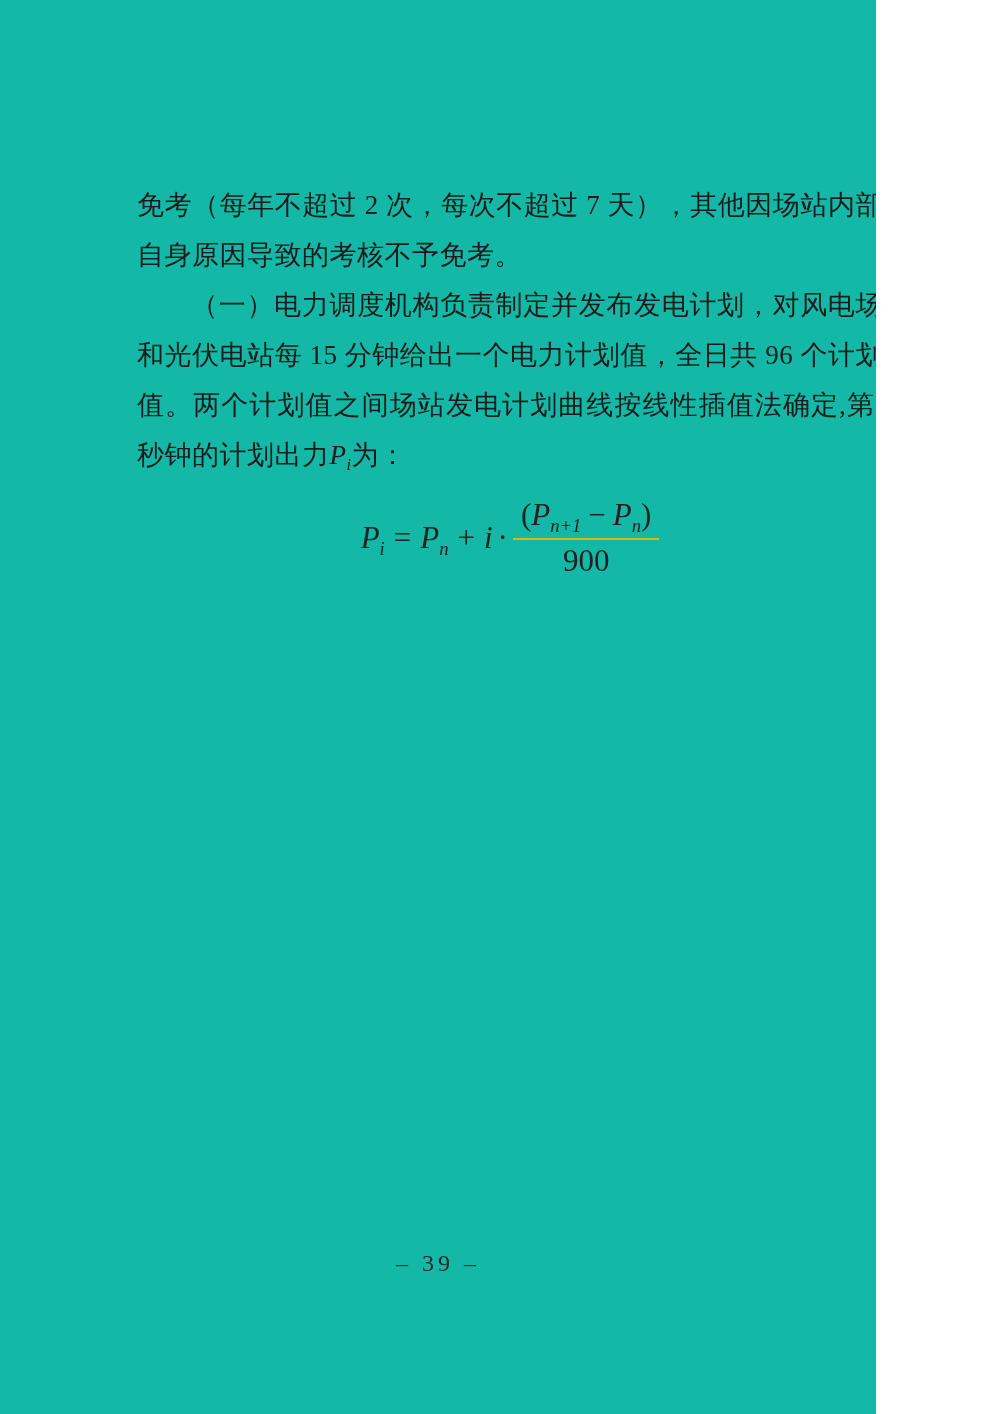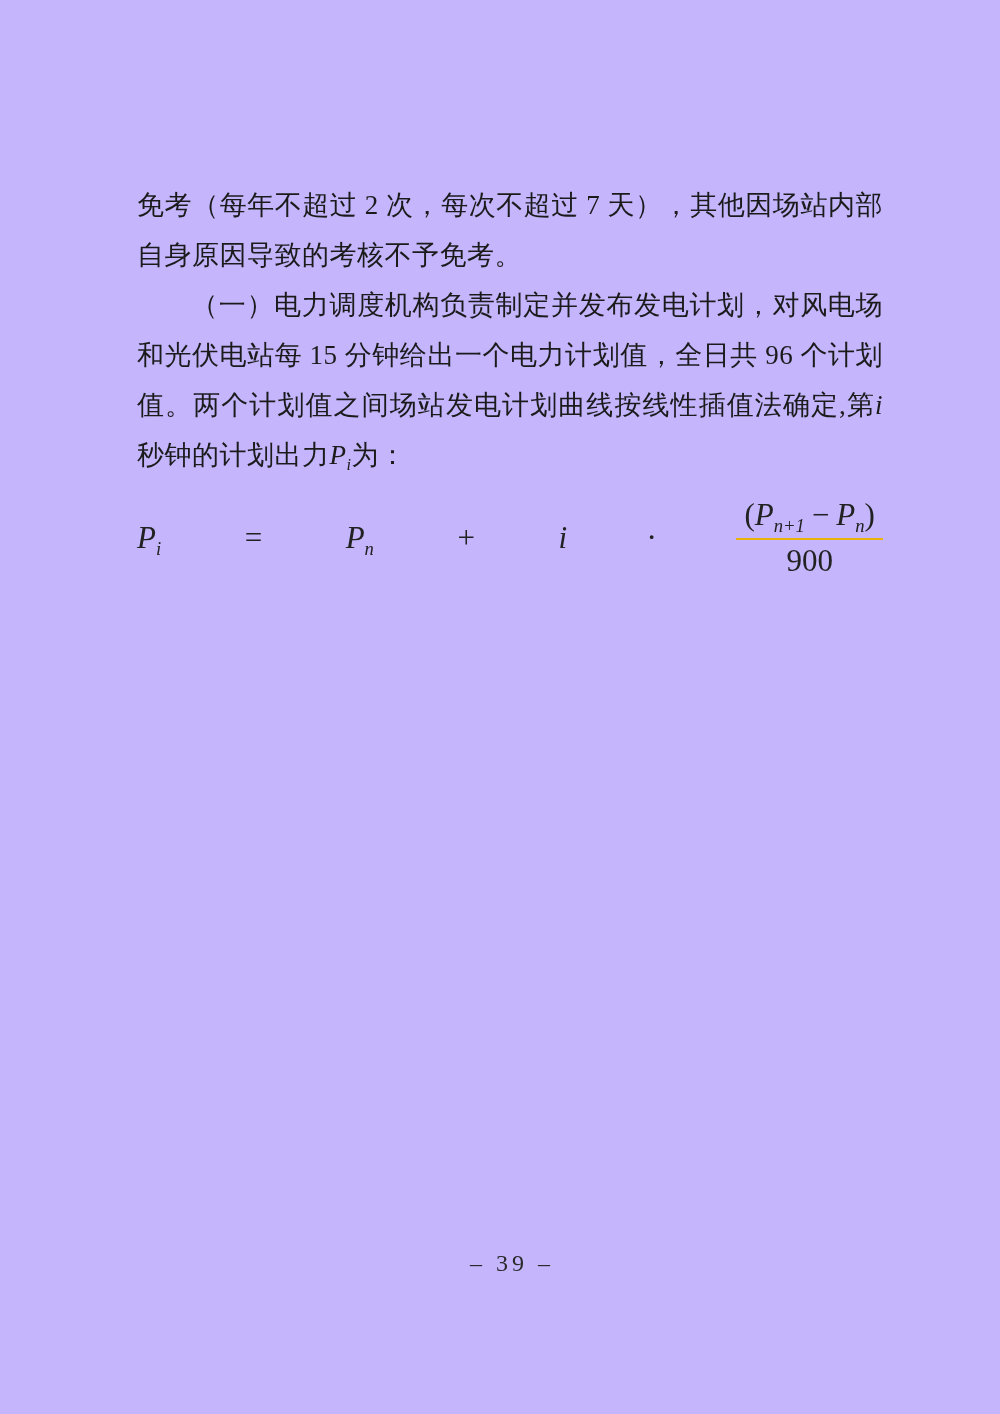--- a/index.html
+++ b/index.html
@@ -1,21 +1,21 @@
 <!DOCTYPE html>
 <html><head>
 <meta charset="utf-8">
 <style>
   html, body { margin: 0; padding: 0; }
   body { background: #ffffff; }
   .page {
     position: relative;
-    width: 1000px;
+    width: 876px;
     height: 1414px;
-    background: #c4b5fd;
+    background: #14b8a6;
     overflow: hidden;
     font-family: "Liberation Serif", serif;
     color: #1b1b1b;
   }
   .content {
     position: absolute;
     left: 137px;
     top: 180px;
     width: 746px;
   }
@@ -32,21 +32,21 @@
   .para sub, .formula sub {
     font-size: 60%;
     font-style: italic;
     line-height: 0;
   }
   .formula {
     margin-top: 12px;
     height: 92px;
     display: flex;
     align-items: center;
-    justify-content: space-between;
+    justify-content: center;
     font-size: 31px;
     color: #222;
   }
   .formula .op { margin: 0 9px; font-style: normal; }
   .formula .dot { margin: 0 5px; }
   .frac {
     display: inline-flex;
     flex-direction: column;
     align-items: center;
     line-height: 1.25;
@@ -55,21 +55,21 @@
   .frac .num {
     border-bottom: 2px solid #eab308;
     padding: 0 8px 3px 8px;
     white-space: nowrap;
   }
   .frac .num .op { margin: 0 7px; }
   .frac .den { padding-top: 2px; font-style: normal; font-family: Liberation Serif, serif; }
   .paren { font-style: normal; }
   .footer {
     position: absolute;
-    left: 12px;
+    left: 0;
     top: 1250px;
     width: 100%;
     text-align: center;
     font-size: 24px;
     letter-spacing: 4px;
     color: #2a2a2a;
   }
 </style>
 </head>
 <body>

